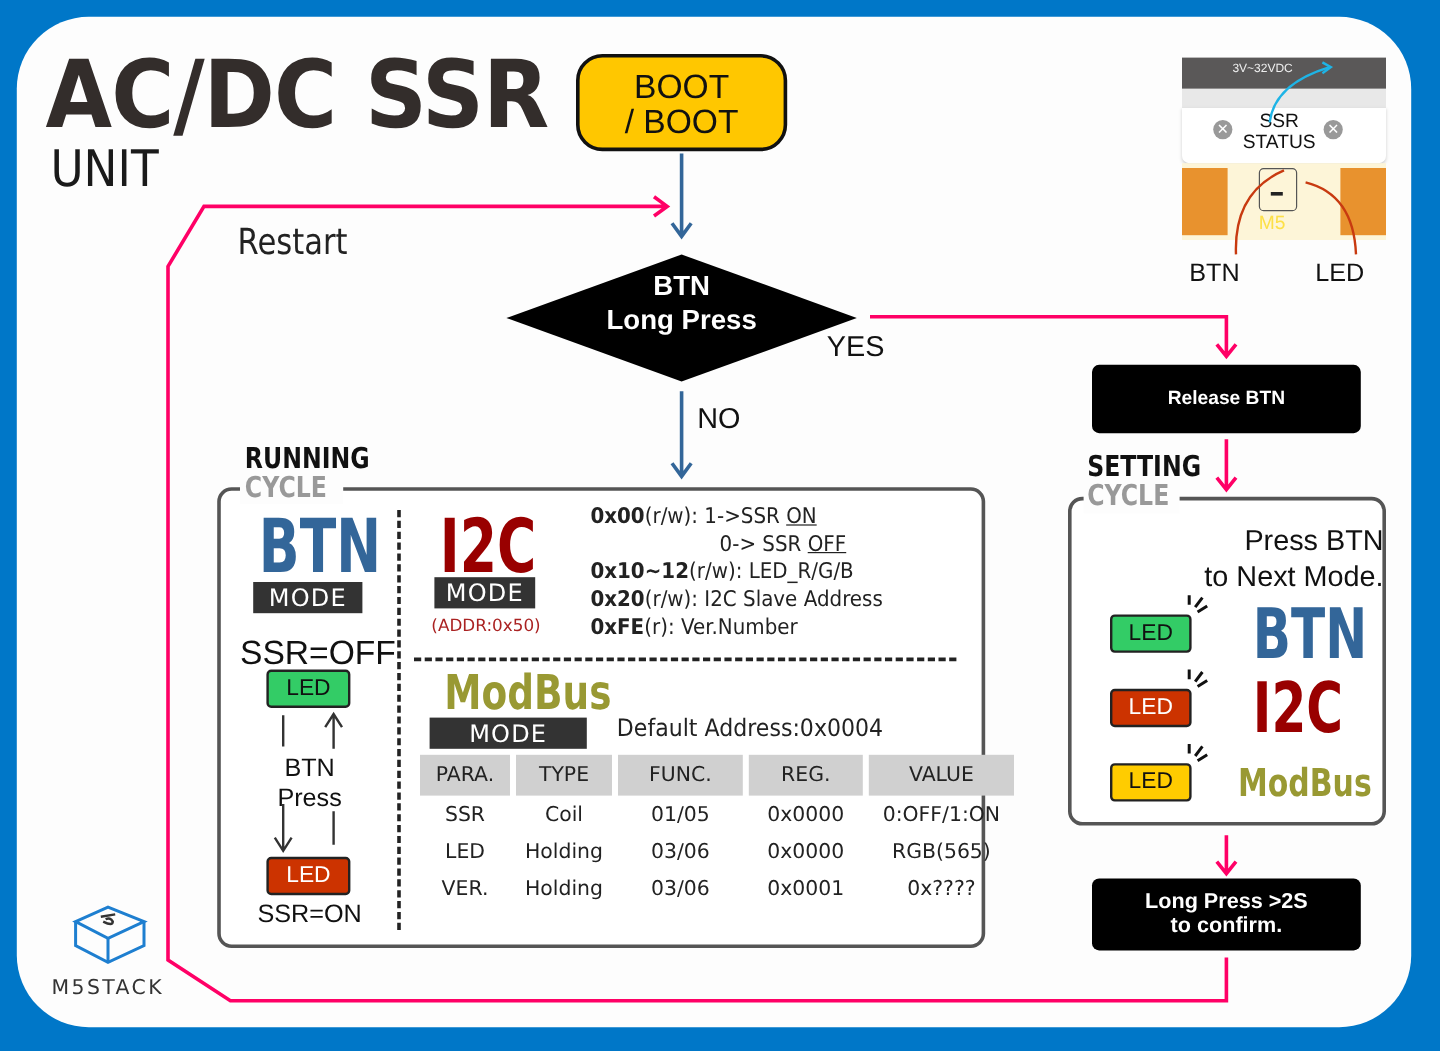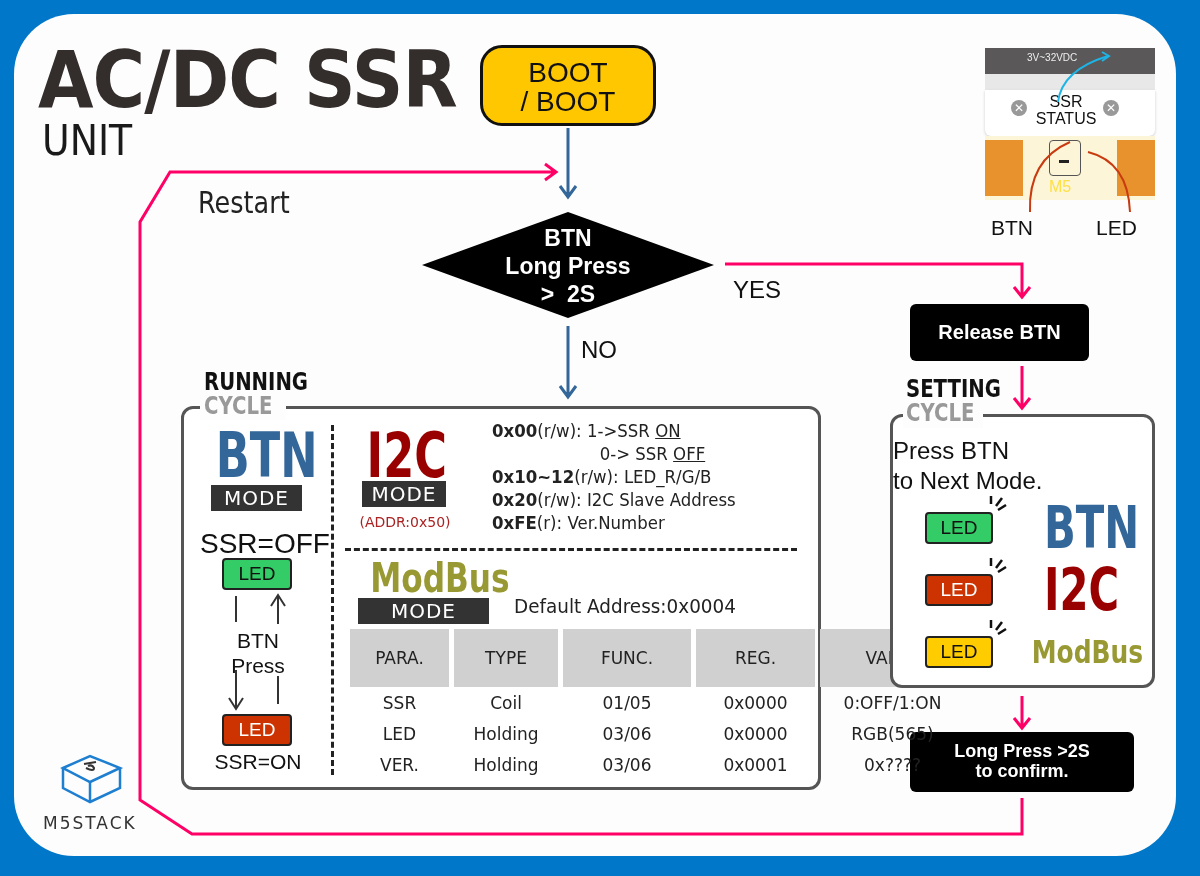--- a/index.html
+++ b/index.html
@@ -17,23 +17,23 @@
   .cycle-head .a { color:#111; font-size:24px; display:block; }
   .cycle-head .b { color:#999; font-size:24px; display:block; }
   .panel { border:3px solid #555; border-radius:12px; box-sizing:border-box; background:#fff; }
   .mode-big { font-family:"DejaVu Sans", sans-serif; font-weight:bold; line-height:56px; transform:scaleX(0.72); transform-origin:center; text-align:center; }
   .mode-tag { background:#333; color:#fff; font-family:"DejaVu Sans", sans-serif; font-size:20px; text-align:center; line-height:26px; letter-spacing:1px; }
   .led { border:2px solid #222; border-radius:4px; box-sizing:border-box; font-family:"Liberation Sans", sans-serif; font-size:19px; text-align:center; line-height:28px; }
   .reg { font-family:"DejaVu Sans", sans-serif; font-size:18px; color:#222; line-height:23px; white-space:pre; transform:scaleX(0.92); transform-origin:left; }
   .reg b { font-weight:bold; }
   .u { text-decoration:underline; }
   table.mb { border-collapse:separate; border-spacing:5px 0; font-family:"DejaVu Sans", sans-serif; font-size:17px; color:#222; }
-  table.mb th { background:#d0d0d0; font-weight:normal; height:26px; padding:16px; text-align:center; }
+  table.mb th { background:#d0d0d0; font-weight:normal; height:26px; padding:4px; text-align:center; }
   table.mb td { text-align:center; height:31px; padding:0; }
-  .setting-text { font-family:"Liberation Sans", sans-serif; font-size:24px; color:#111; text-align:left; line-height:30px; }
+  .setting-text { font-family:"Liberation Sans", sans-serif; font-size:24px; color:#111; text-align:right; line-height:30px; }
   .m5 { font-family:"DejaVu Sans", sans-serif; font-size:17px; letter-spacing:2px; color:#333; }
 </style>
 </head>
 <body>
 
 <div class="frame"></div>
 
 <svg class="abs" style="left:0;top:0" width="1200" height="876">
   <g fill="none" stroke-width="3">
 
@@ -56,27 +56,26 @@
 <div class="abs power-box">
   <div>BOOT</div>
   <div>/ BOOT</div>
 </div>
 
 <div class="abs restart">Restart</div>
 
 <div class="abs diamond-text">
   <div>BTN</div>
   <div>Long Press</div>
-  <div style="white-space:pre">&gt;  2S</div>
-</div>
-
-<div class="abs lbl" style="left:733px;top:276px">YES</div>
+</div>
+
+<div class="abs lbl" style="left:689px;top:276px">YES</div>
 <div class="abs lbl" style="left:581px;top:336px">NO</div>
 
-<div class="abs black-box" style="left:910px;top:304px;width:179px;height:57px;line-height:57px;font-size:20px">Release BTN</div>
+<div class="abs black-box" style="left:910px;top:304px;width:224px;height:57px;line-height:57px;font-size:16px">Release BTN</div>
 
 <div class="abs black-box" style="left:910px;top:732px;width:224px;height:60px;font-size:18px;line-height:20px;padding-top:9px;box-sizing:border-box">
   <div>Long Press &gt;2S</div>
   <div>to confirm.</div>
 </div>
 
 <div class="abs" style="left:985px;top:48px;width:170px;height:160px">
   <div class="abs" style="left:0;top:0;width:170px;height:26px;background:#5a5858"></div>
   <div class="abs" style="left:42px;top:4px;font-family:'Liberation Sans',sans-serif;font-size:10px;color:#eee">3V~32VDC</div>
   <div class="abs" style="left:0;top:26px;width:170px;height:16px;background:#e8e8e8"></div>

